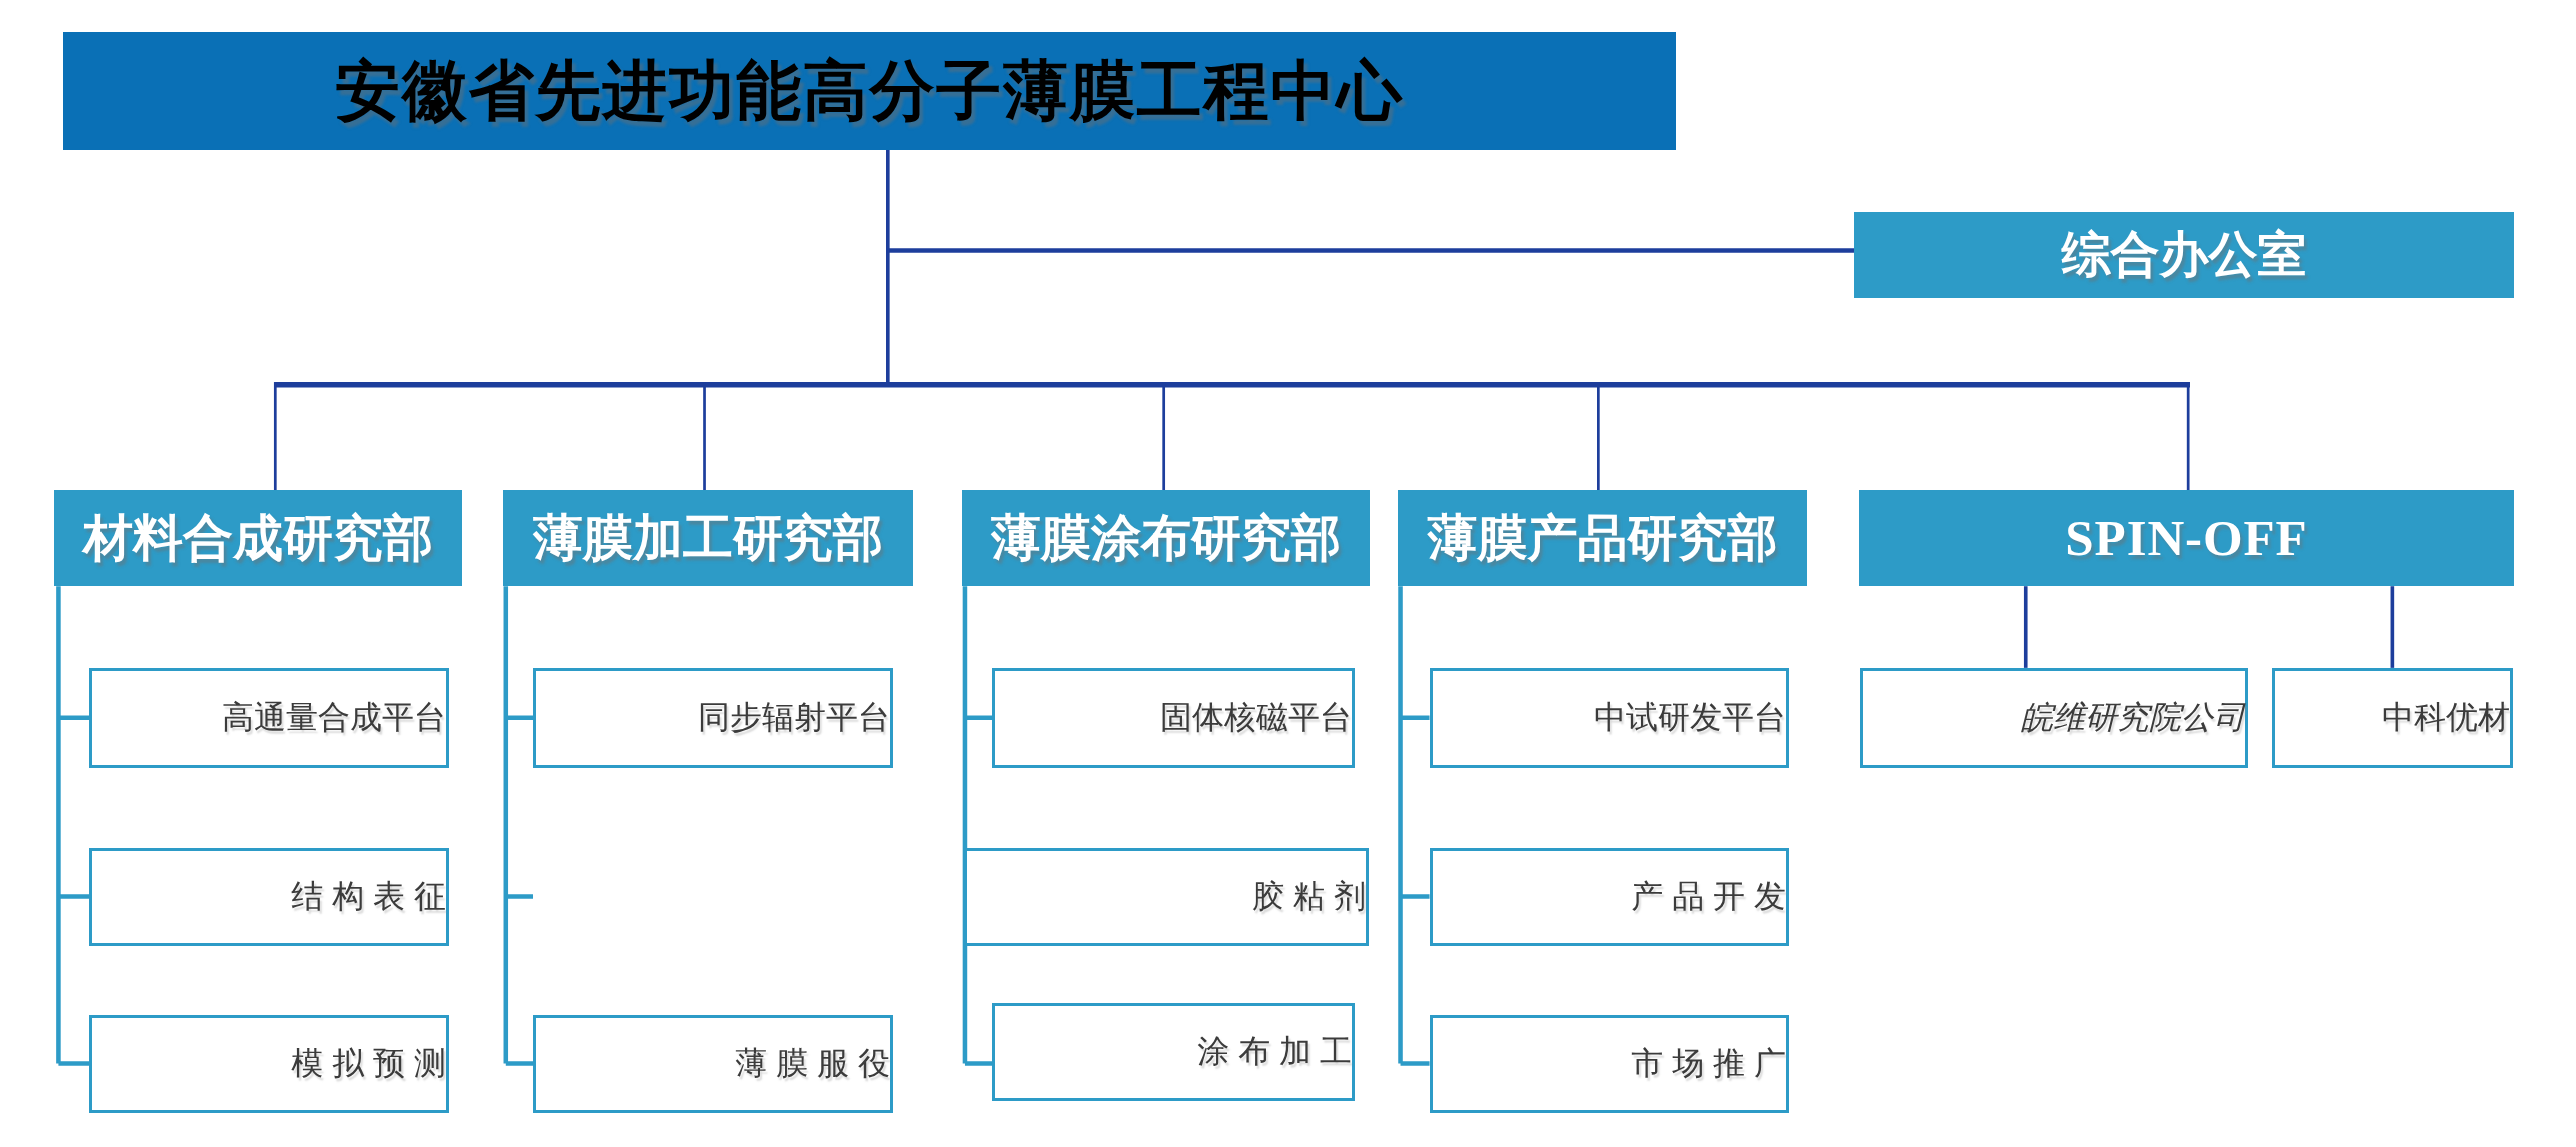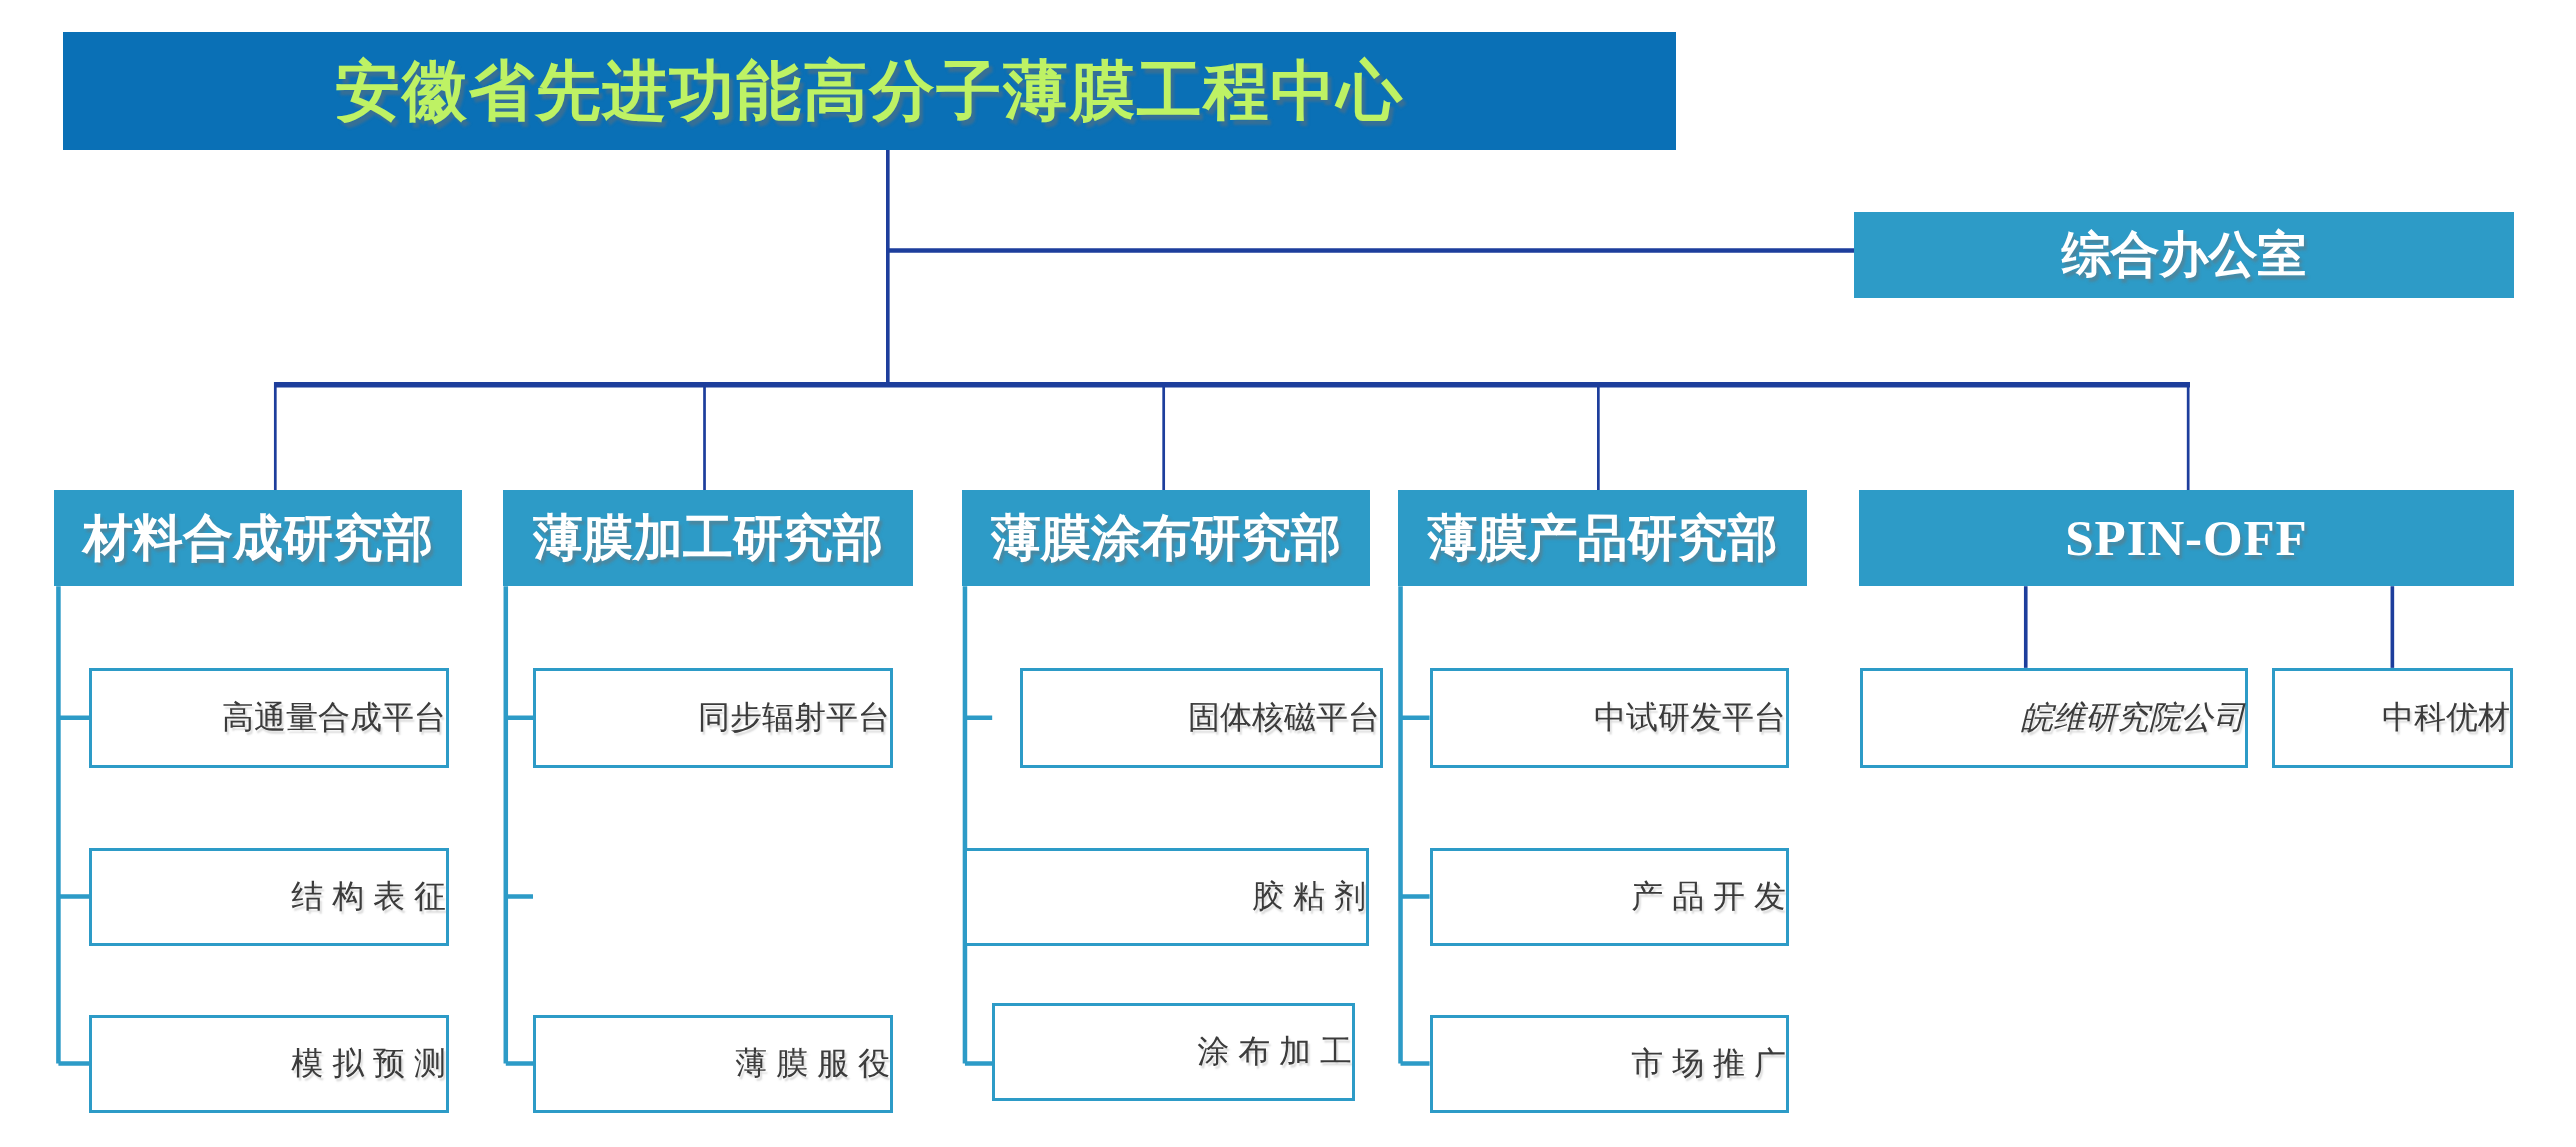--- a/index.html
+++ b/index.html
@@ -22,21 +22,21 @@
   svg .lb{stroke:var(--c-secondary);fill:none;}
   .box{
     position:absolute;
     display:flex;align-items:center;justify-content:center;
     box-sizing:border-box;
     text-align:center;
     white-space:nowrap;
   }
   .filled-primary{
     background:var(--c-primary);
-    color:#bef264;font-weight:bold;font-size:65px;letter-spacing:1.8px;
+    color:#000000;font-weight:bold;font-size:65px;letter-spacing:1.8px;
     text-shadow:3.6px 4.5px 2.7px rgba(110,110,110,.45);
     align-items:center;
   }
   .filled-secondary{
     background:var(--c-secondary);
     color:#ffffff;font-weight:bold;font-size:50px;
     text-shadow:2.7px 3.6px 2.7px rgba(110,110,110,.45);
   }
   .serif-label{
     font-family:"Liberation Serif","DejaVu Serif",serif;
@@ -113,21 +113,21 @@
     <span>模 拟 预 测</span>
   </div>
 
   <div class="box sub" style="left:533px;top:668px;width:360px;height:100px;">
     <span>同步辐射平台</span>
   </div>
   <div class="box sub" style="left:533px;top:1015px;width:360px;height:98px;">
     <span>薄 膜 服 役</span>
   </div>
 
-  <div class="box sub" style="left:992px;top:668px;width:363px;height:100px;margin-left:28px;">
+  <div class="box sub" style="left:992px;top:668px;width:363px;height:100px;">
     <span>固体核磁平台</span>
   </div>
   <div class="box sub" style="left:964px;top:848px;width:405px;height:98px;">
     <span>胶 粘 剂</span>
   </div>
   <div class="box sub" style="left:992px;top:1003px;width:363px;height:98px;">
     <span>涂 布 加 工</span>
   </div>
 
   <div class="box sub" style="left:1430px;top:668px;width:359px;height:100px;">

